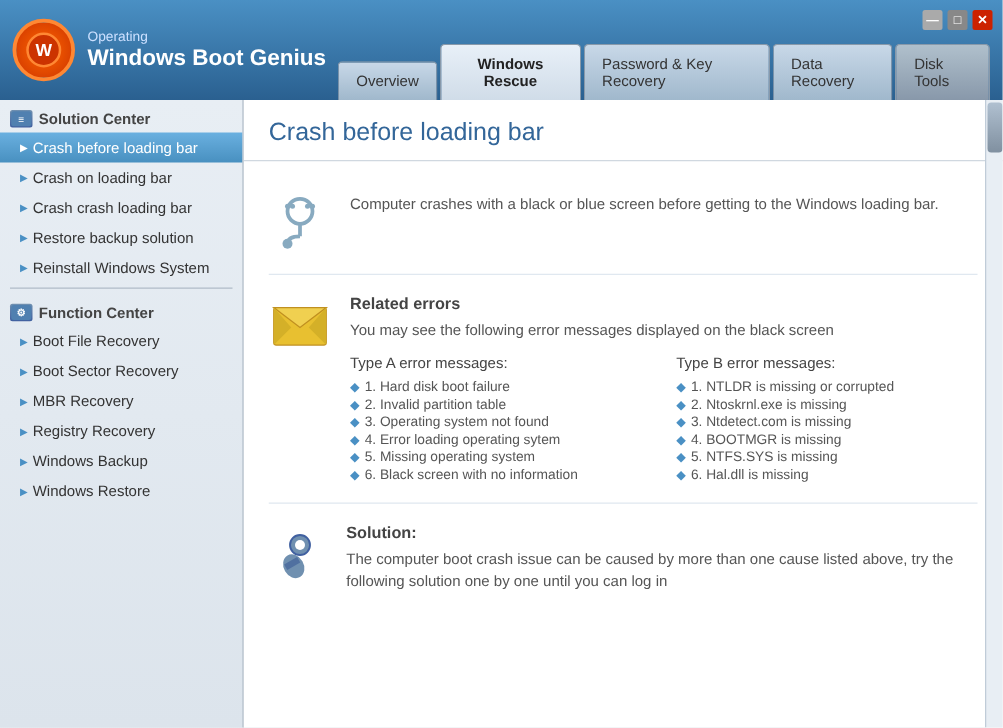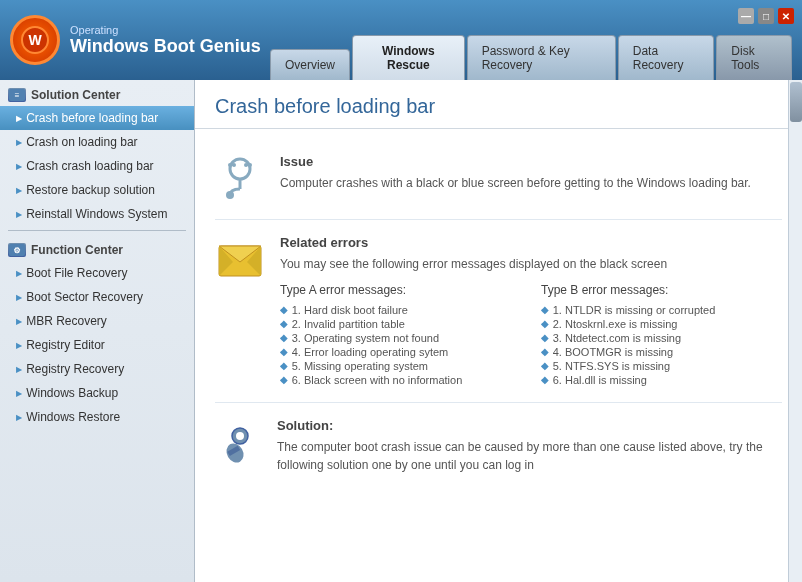--- a/index.html
+++ b/index.html
@@ -113,21 +113,20 @@
           <svg width="18" height="14" viewBox="0 0 18 14">
             <rect x="1" y="1" width="16" height="12" rx="2" fill="#5080b0"></rect>
             <text x="9" y="10" text-anchor="middle" fill="white" font-size="8">⚙</text>
           </svg>
         </span>
         <span>Function Center</span>
       </div>
       <div class="sidebar-item">Boot File Recovery</div>
       <div class="sidebar-item">Boot Sector Recovery</div>
       <div class="sidebar-item">MBR Recovery</div>
-      <div class="sidebar-item">Registry Editor</div>
       <div class="sidebar-item">Registry Recovery</div>
       <div class="sidebar-item">Windows Backup</div>
       <div class="sidebar-item">Windows Restore</div>
     </div>
 
     <div class="content">
       <div class="content-header">
         <div class="content-title">Crash before loading bar</div>
       </div>
 
@@ -144,21 +143,20 @@
               <circle cx="18" cy="10" r="2" fill="#88aac0"></circle>
               <circle cx="30" cy="10" r="2" fill="#88aac0"></circle>
 
               <line x1="14" y1="10" x2="18" y2="10" stroke="#88aac0" stroke-width="2"></line>
               <line x1="30" y1="10" x2="34" y2="10" stroke="#88aac0" stroke-width="2"></line>
               <circle cx="14" cy="10" r="2" fill="#88aac0"></circle>
               <circle cx="34" cy="10" r="2" fill="#88aac0"></circle>
             </svg>
           </div>
           <div class="section-content">
-            <div class="section-title">Issue</div>
             <div class="section-text">Computer crashes with a black or blue screen before getting to the Windows loading bar.</div>
           </div>
         </div>
 
         <div class="section-block">
           <div class="section-icon">
             <svg width="46" height="40" viewBox="0 0 46 40">
               <rect x="2" y="6" width="42" height="30" rx="2" fill="#e8c030" stroke="#c09020" stroke-width="1"></rect>
               <polygon points="2,6 23,22 44,6" fill="#f0d050" stroke="#c09020" stroke-width="1"></polygon>
               <polygon points="2,36 16,22 2,6" fill="#d4b028"></polygon>

